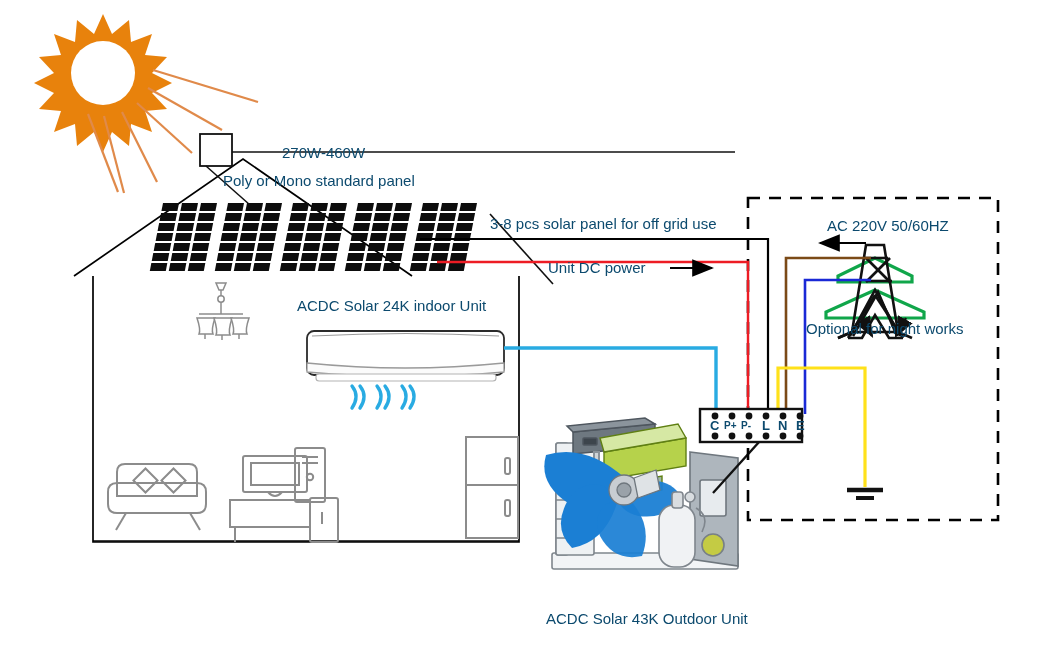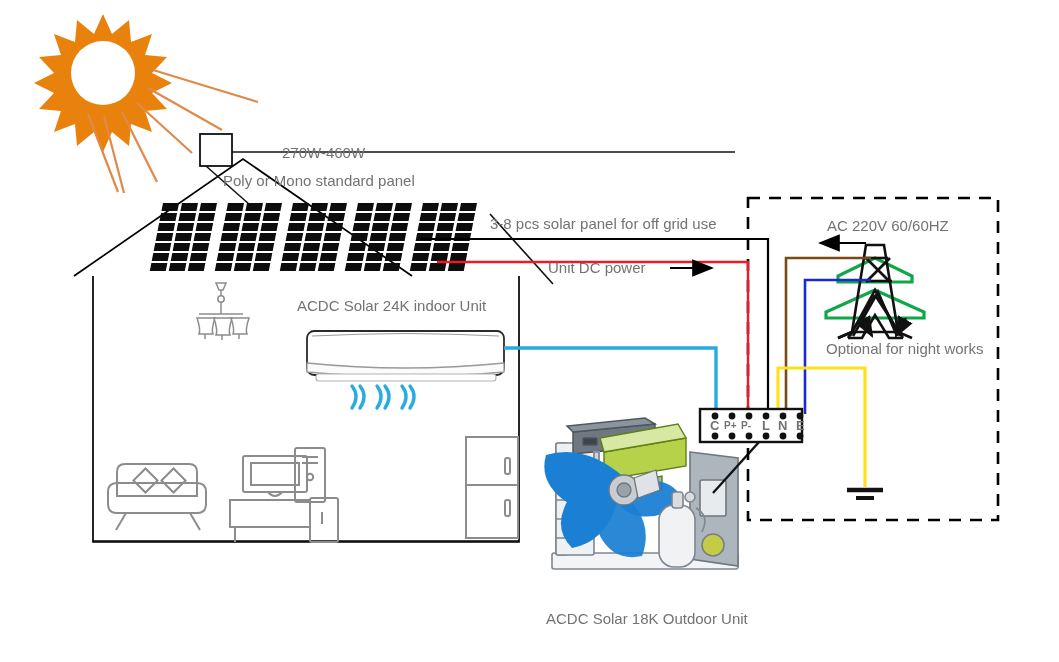--- a/index.html
+++ b/index.html
@@ -1,19 +1,19 @@
 <!DOCTYPE html>
 <html><head>
 <meta charset="utf-8">
 <style>
   html,body{margin:0;padding:0;background:#ffffff;}
   body{width:1059px;height:662px;position:relative;overflow:hidden;
        font-family:"Liberation Sans", sans-serif;color:#000;}
   #stage{position:absolute;left:0;top:0;width:1059px;height:662px;}
-  .lbl{position:absolute;white-space:nowrap;font-size:15px;color:#737373;line-height:1;}
+  .lbl{position:absolute;white-space:nowrap;font-size:15px;color:#0c4a6e;line-height:1;}
   svg{position:absolute;left:0;top:0;width:1059px;height:662px;overflow:visible;}
 </style>
 </head>
 <body>
 
 <div id="stage">
 
 <svg viewBox="0 0 1059 662">
   <defs>
     <marker id="arrR" markerWidth="10" markerHeight="8" refX="9" refY="4" orient="auto">
@@ -375,25 +375,25 @@
 <div class="lbl" style="left:282px;top:145px;">270W-460W</div>
 
 <div class="lbl" style="left:223px;top:173px;">Poly or Mono standard panel</div>
 
 <div class="lbl" style="left:490px;top:216px;">3-8 pcs solar panel for off grid use</div>
 
 <div class="lbl" style="left:548px;top:260px;">Unit DC power</div>
 
 <div class="lbl" style="left:297px;top:298px;text-align:center;">ACDC Solar 24K indoor Unit</div>
 
-<div class="lbl" style="left:546px;top:611px;">ACDC Solar 18K Outdoor Unit</div>
-
-<div class="lbl" style="left:827px;top:218px;">AC 220V 60/60HZ</div>
-
-<div class="lbl" style="left:806px;top:341px;padding-left:20px;">Optional for night works</div>
+<div class="lbl" style="left:546px;top:611px;">ACDC Solar 43K Outdoor Unit</div>
+
+<div class="lbl" style="left:827px;top:218px;">AC 220V 50/60HZ</div>
+
+<div class="lbl" style="left:806px;top:321px;">Optional for night works</div>
 
 <div class="lbl" style="left:710px;top:419px;font-size:13px;font-weight:600;">C</div>
 <div class="lbl" style="left:724px;top:421px;font-size:10px;font-weight:700;">P+</div>
 <div class="lbl" style="left:741px;top:421px;font-size:10px;font-weight:700;">P-</div>
 <div class="lbl" style="left:762px;top:419px;font-size:13px;font-weight:600;">L</div>
 <div class="lbl" style="left:778px;top:419px;font-size:13px;font-weight:600;">N</div>
 <div class="lbl" style="left:796px;top:419px;font-size:13px;font-weight:600;">E</div>
 
 </div>
 

